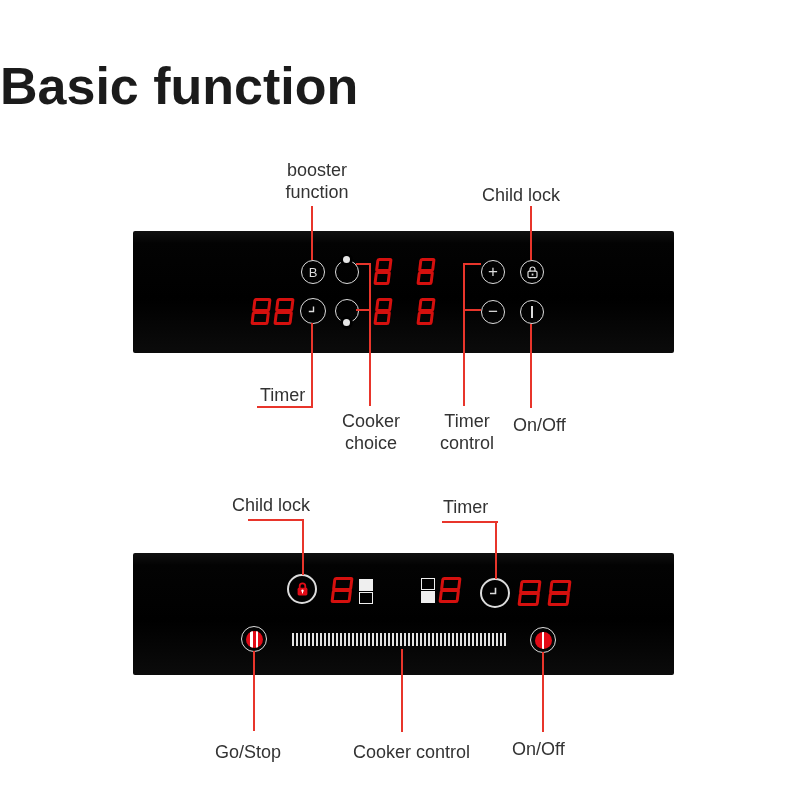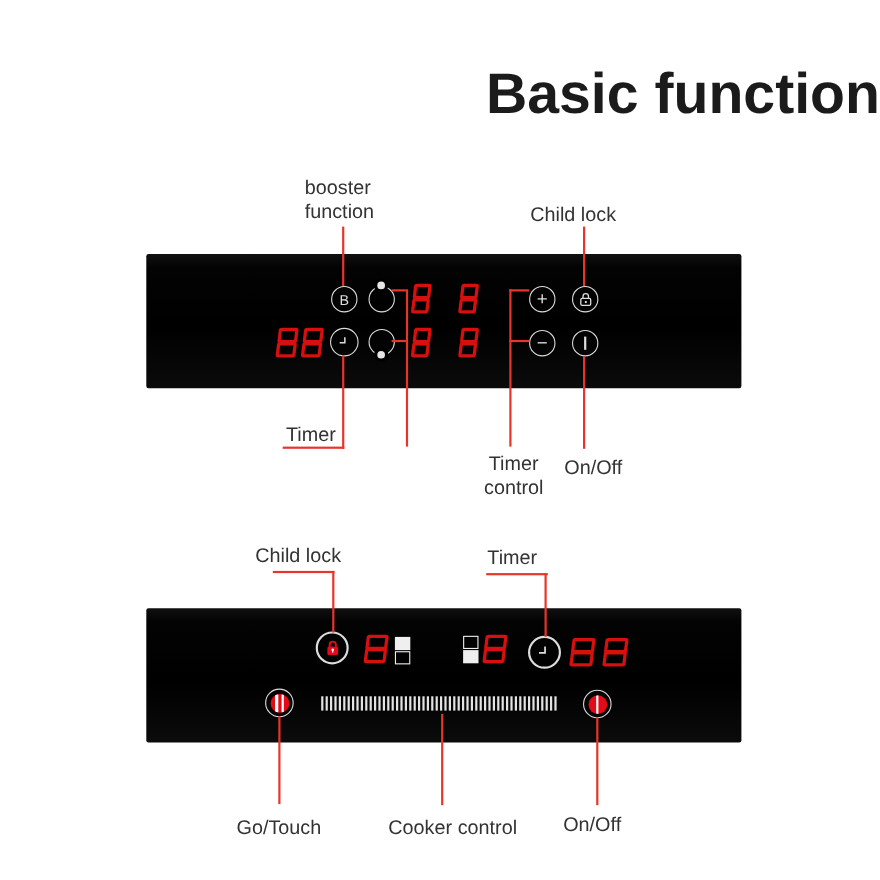--- a/index.html
+++ b/index.html
@@ -1,18 +1,18 @@
 <!DOCTYPE html>
 <html><head>
 <meta charset="utf-8">
 <style>
   html,body{margin:0;padding:0;background:#fff;}
   .stage{position:relative;width:800px;height:800px;background:#ffffff;overflow:hidden;
          font-family:"Liberation Sans",sans-serif;}
-  .title{position:absolute;left:0;top:56px;width:100%;text-align:right;
+  .title{position:absolute;left:0;top:56px;width:100%;text-align:left;
          font-size:52px;font-weight:700;color:#1b1b1b;letter-spacing:0;}
   .lbl{position:absolute;font-size:18px;color:#333;line-height:22px;}
   .lbl.center{text-align:center;transform:translateX(-50%);}
   
   .panel{position:absolute;left:133px;width:541px;height:122px;
          background:linear-gradient(180deg,#101010 0%,#030303 10%,#000 55%,#0b0b0b 100%);
          border-radius:2px;}
   #panel1{top:231px;}
   #panel2{top:553px;}
   
@@ -55,23 +55,24 @@
   .slider{position:absolute;display:flex;gap:2px;align-items:center;height:13px;}
   .slider span{width:2px;height:13px;background:#e3e3e3;display:inline-block;}
 </style>
 </head>
 <body>
 
 <div class="stage">
 
   <div class="title">Basic function</div>
 
-  <div class="lbl" style="left:277px;top:159px;width:80px;">booster function</div>
+  <div class="lbl" style="left:277px;top:159px;width:80px;text-align:center;">booster function</div>
   <div class="lbl" style="left:482px;top:184px;">Child lock</div>
   <div class="lbl" style="left:260px;top:384px;">Timer</div>
+  <div class="lbl center" style="left:371px;top:410px;width:80px;">Cooker choice</div>
   <div class="lbl center" style="left:467px;top:410px;width:80px;">Timer control</div>
   <div class="lbl" style="left:513px;top:414px;">On/Off</div>
 
   <div class="vl" style="left:311px;top:206px;height:54px;"></div>
   <div class="vl" style="left:530px;top:206px;height:54px;"></div>
   <div class="vl" style="left:311px;top:323px;height:85px;"></div>
   <div class="hl" style="left:257px;top:406px;width:56px;"></div>
   <div class="vl" style="left:369px;top:263px;height:143px;"></div>
   <div class="hl" style="left:356px;top:263px;width:13px;"></div>
   <div class="hl" style="left:356px;top:309px;width:13px;"></div>
@@ -124,21 +125,21 @@
     <div class="ci c24" style="left:348px;top:69px;">
       <span class="glyph big">−</span>
     </div>
     <div class="ci c24" style="left:387px;top:69px;">
       <div class="pbar"></div>
     </div>
   </div>
 
   <div class="lbl" style="left:232px;top:494px;">Child lock</div>
   <div class="lbl" style="left:443px;top:496px;">Timer</div>
-  <div class="lbl" style="left:215px;top:741px;">Go/Touch</div>
+  <div class="lbl" style="left:215px;top:741px;">Go/Stop</div>
   <div class="lbl" style="left:353px;top:741px;">Cooker control</div>
   <div class="lbl" style="left:512px;top:738px;">On/Off</div>
 
   <div class="hl" style="left:248px;top:519px;width:56px;"></div>
   <div class="vl" style="left:302px;top:519px;height:56px;"></div>
   <div class="hl" style="left:442px;top:521px;width:56px;"></div>
   <div class="vl" style="left:495px;top:521px;height:58px;"></div>
   <div class="vl" style="left:253px;top:651px;height:80px;"></div>
   <div class="vl" style="left:401px;top:649px;height:83px;"></div>
   <div class="vl" style="left:542px;top:652px;height:80px;"></div>

